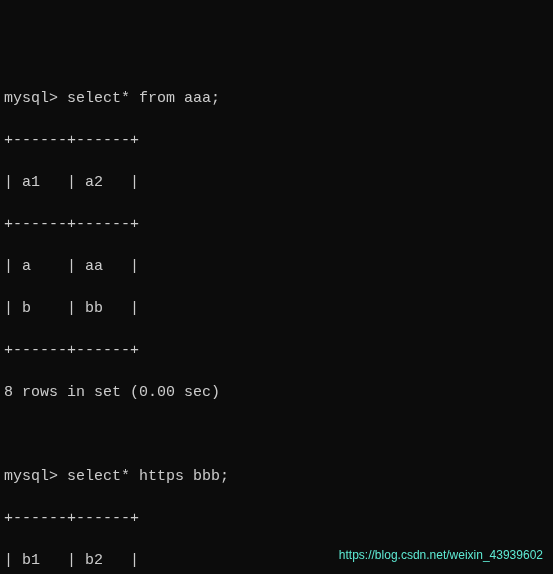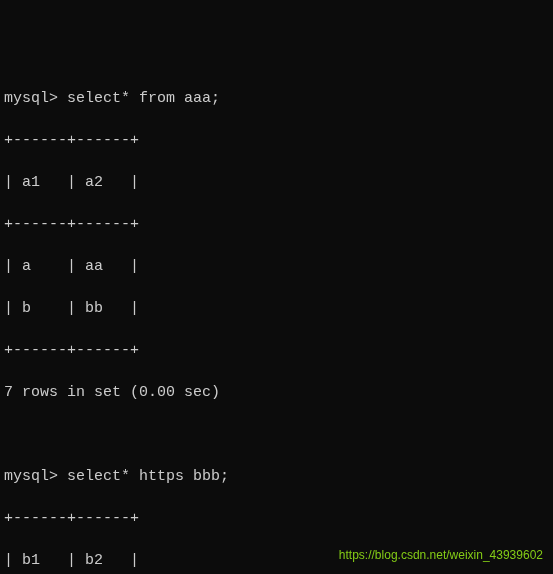--- a/index.html
+++ b/index.html
@@ -16,41 +16,41 @@
       padding: 4px;
       width: 553px;
       height: 574px;
       overflow: hidden;
       white-space: pre;
     }
     .watermark {
       position: absolute;
       bottom: 10px;
       right: 10px;
-      color: #84cc16;
+      color: #5eead4;
       font-size: 12px;
       font-family: Arial, sans-serif;
     }
     .line {
       display: block;
     }
   </style>
 </head>
 <body>
 
 
 
 <span class="line"><span>mysql&gt;</span> <span>select* from aaa;</span></span>
 <span class="line">+------+------+</span>
 <span class="line">| a1   | a2   |</span>
 <span class="line">+------+------+</span>
 <span class="line">| a    | aa   |</span>
 <span class="line">| b    | bb   |</span>
 <span class="line">+------+------+</span>
-<span class="line">7 rows in set (0.00 sec)</span>
+<span class="line">8 rows in set (0.00 sec)</span>
 <span class="line"> </span>
 <span class="line"><span>mysql&gt;</span> <span>select* https bbb;</span></span>
 <span class="line">+------+------+</span>
 <span class="line">| b1   | b2   |</span>
 
 
 
 
 
 

